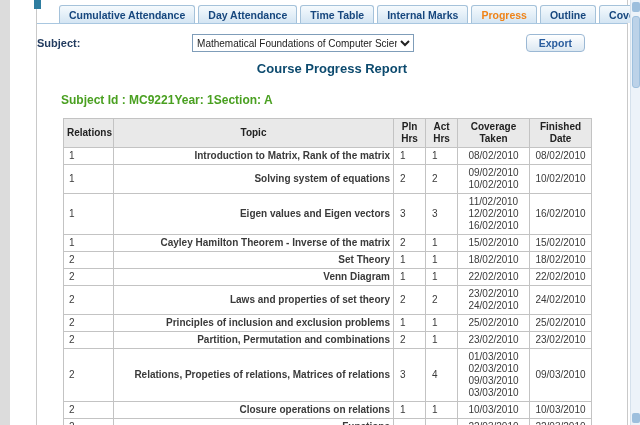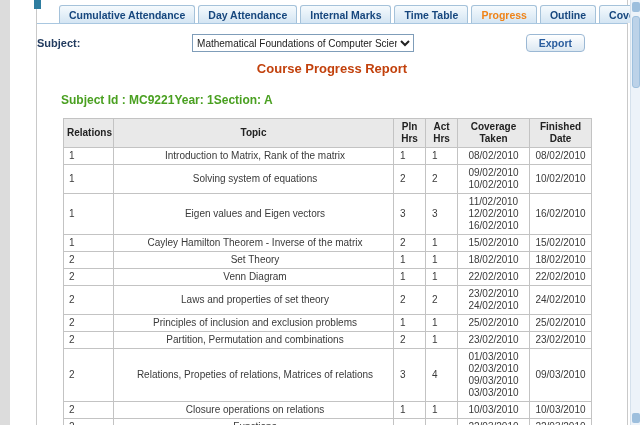--- a/index.html
+++ b/index.html
@@ -64,21 +64,21 @@
   .export-btn {
     font-size: 10.5px; font-weight: bold; color: #2a5d9e;
     background: linear-gradient(#ffffff, #dce8f2);
     border: 1px solid #9bb8d4; border-radius: 4px;
     padding: 2px 12px; cursor: pointer;
     font-family: "Liberation Sans", sans-serif;
   }
 
   .report-title {
     text-align: center; font-size: 13px; font-weight: bold;
-    color: #c2410c; margin-top: 8px;
+    color: #0c4a6e; margin-top: 8px;
   }
 
   .info-line {
     display: flex; 
     margin: 17px 0 0 24px;
     font-size: 12px; font-weight: bold; color: #4aa021;
   }
 
   
   table.progress {
@@ -97,21 +97,21 @@
     text-align: center; vertical-align: middle;
   }
   .progress th:nth-child(1) { width: 50px; }
   .progress th:nth-child(2) { width: 280px; }
   .progress th:nth-child(3) { width: 32px; }
   .progress th:nth-child(4) { width: 32px; }
   .progress th:nth-child(5) { width: 72px; }
   .progress th:nth-child(6) { width: 62px; }
   .progress td { vertical-align: middle; }
   .progress td:nth-child(1) { text-align: left; padding-left: 5px; }
-  .progress td:nth-child(2) { text-align: center; padding-left: 6px; }
+  .progress td:nth-child(2) { text-align: right; padding-left: 6px; font-weight: bold; }
   .progress td:nth-child(3), .progress td:nth-child(4) { text-align: left; padding-left: 6px; }
   .progress td:nth-child(5) { text-align: center; white-space: pre-line; }
   .progress td:nth-child(6) { text-align: center; }
 
   
   .v-scrollbar {
     position: absolute; right: 0; top: 0;
     width: 10px; height: 425px;
     background: #edf3f9; border-left: 1px solid #d5e1ec;
   }
@@ -133,22 +133,22 @@
 
 <div class="page">
   <div class="left-strip"></div>
 
   <div class="panel">
     <div class="corner-accent-left"></div>
 
     <div class="tab-bar">
         <div class="tab">Cumulative Attendance</div>
         <div class="tab">Day Attendance</div>
+        <div class="tab">Time Table</div>
         <div class="tab">Internal Marks</div>
-        <div class="tab">Time Table</div>
         <div class="tab active">Progress</div>
         <div class="tab">Outline</div>
         <div class="tab">Coverage</div>
       </div>
 
     <div class="subject-row">
       <span class="subject-label">Subject:</span>
       <select class="subject-select">
         <option>Mathematical Foundations of Computer Science</option>
       </select>

